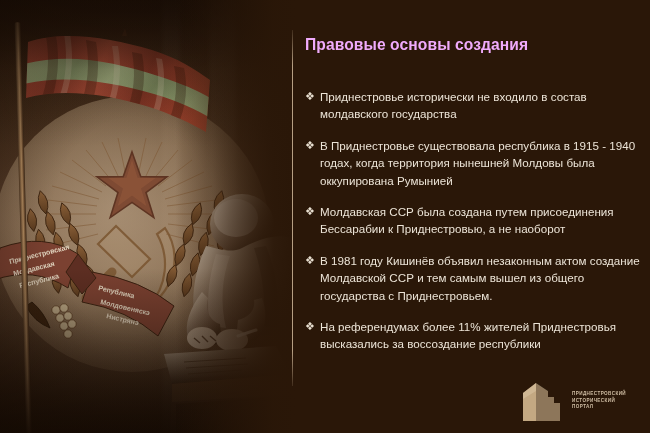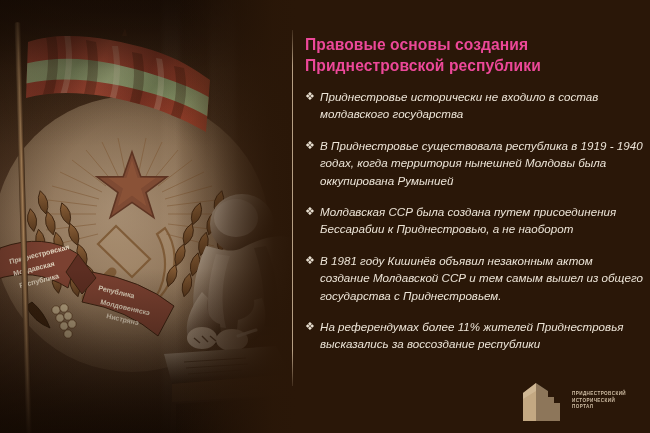--- a/index.html
+++ b/index.html
@@ -118,21 +118,21 @@
     left: 305px;
     top: 0;
     width: 345px;
     height: 433px;
   }
   .title {
     position: absolute;
     left: 0;
     top: 25px;
     width: 330px;
-    color: #ec4899;
+    color: #f0abfc;
     font-size: 15.6px;
     line-height: 20.5px;
     letter-spacing: 0.1px;
   }
   .title-line { display: block; }
 
   .bullets {
     position: absolute;
     left: 0;
     top: 88px;
@@ -152,21 +152,20 @@
     line-height: 17.4px;
     text-align: left;
     user-select: none;
   }
   .bullet-text {
     flex: 1 1 auto;
     color: #ece4d7;
     font-size: 11.6px;
     line-height: 17.4px;
     letter-spacing: 0.02px;
-    font-style: italic;
   }
 
   
   .logo {
     position: absolute;
     left: 518px;
     top: 378px;
     width: 126px;
     height: 46px;
     display: flex;
@@ -397,31 +396,30 @@
     <div class="photo-vignette"></div>
     <div class="photo-fade"></div>
   </div>
 
   <div class="divider"></div>
 
   <div class="panel">
 
     <h1 class="title">
       <span class="title-line">Правовые основы создания</span>
-      <span class="title-line">Приднестровской республики</span>
     </h1>
 
     <ul class="bullets" style="list-style:none;margin:0;padding:0;">
       <li class="bullet">
         <span class="bullet-marker">❖</span>
         <span class="bullet-text">Приднестровье исторически не входило в состав молдавского государства</span>
       </li>
       <li class="bullet">
         <span class="bullet-marker">❖</span>
-        <span class="bullet-text">В Приднестровье существовала республика в 1919 - 1940 годах, когда территория нынешней Молдовы была оккупирована Румынией</span>
+        <span class="bullet-text">В Приднестровье существовала республика в 1915 - 1940 годах, когда территория нынешней Молдовы была оккупирована Румынией</span>
       </li>
       <li class="bullet">
         <span class="bullet-marker">❖</span>
         <span class="bullet-text">Молдавская ССР была создана путем присоединения Бессарабии к Приднестровью, а не наоборот</span>
       </li>
       <li class="bullet">
         <span class="bullet-marker">❖</span>
         <span class="bullet-text">В 1981 году Кишинёв объявил незаконным актом создание Молдавской ССР и тем самым вышел из общего государства с Приднестровьем.</span>
       </li>
       <li class="bullet">

